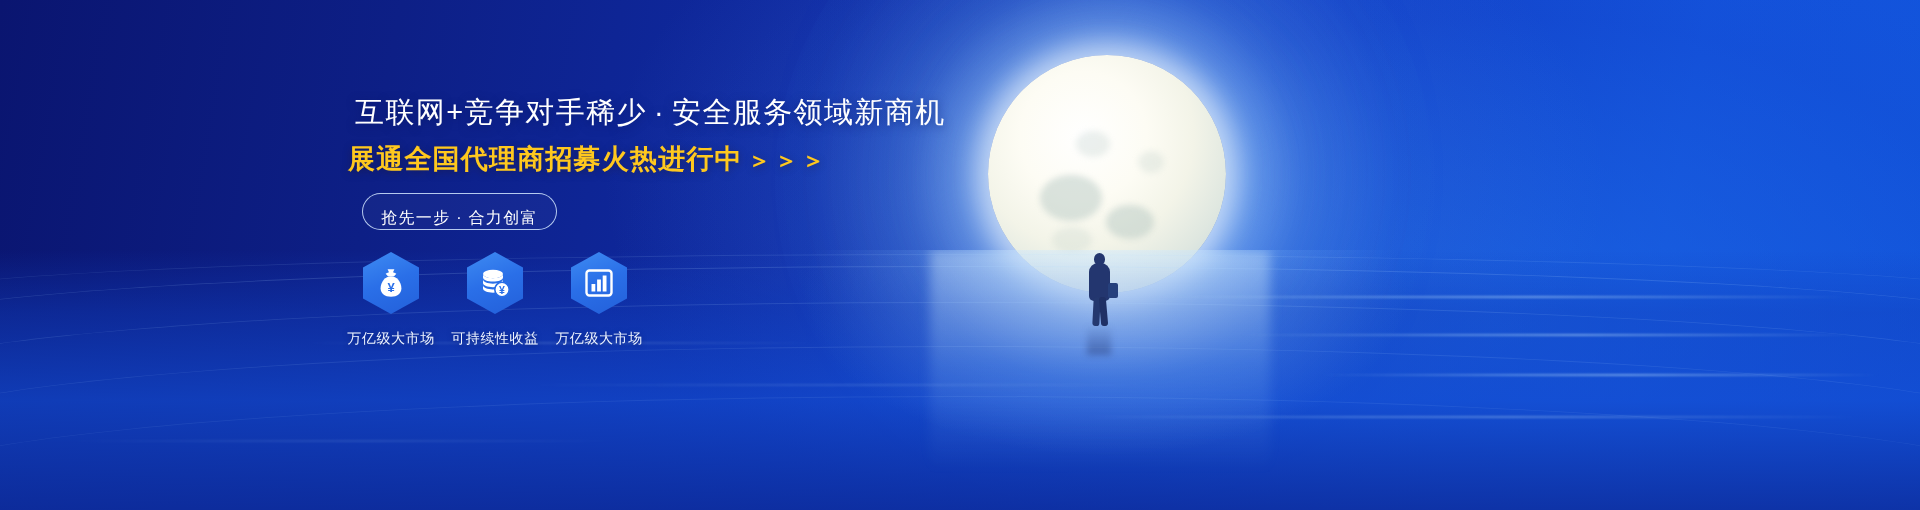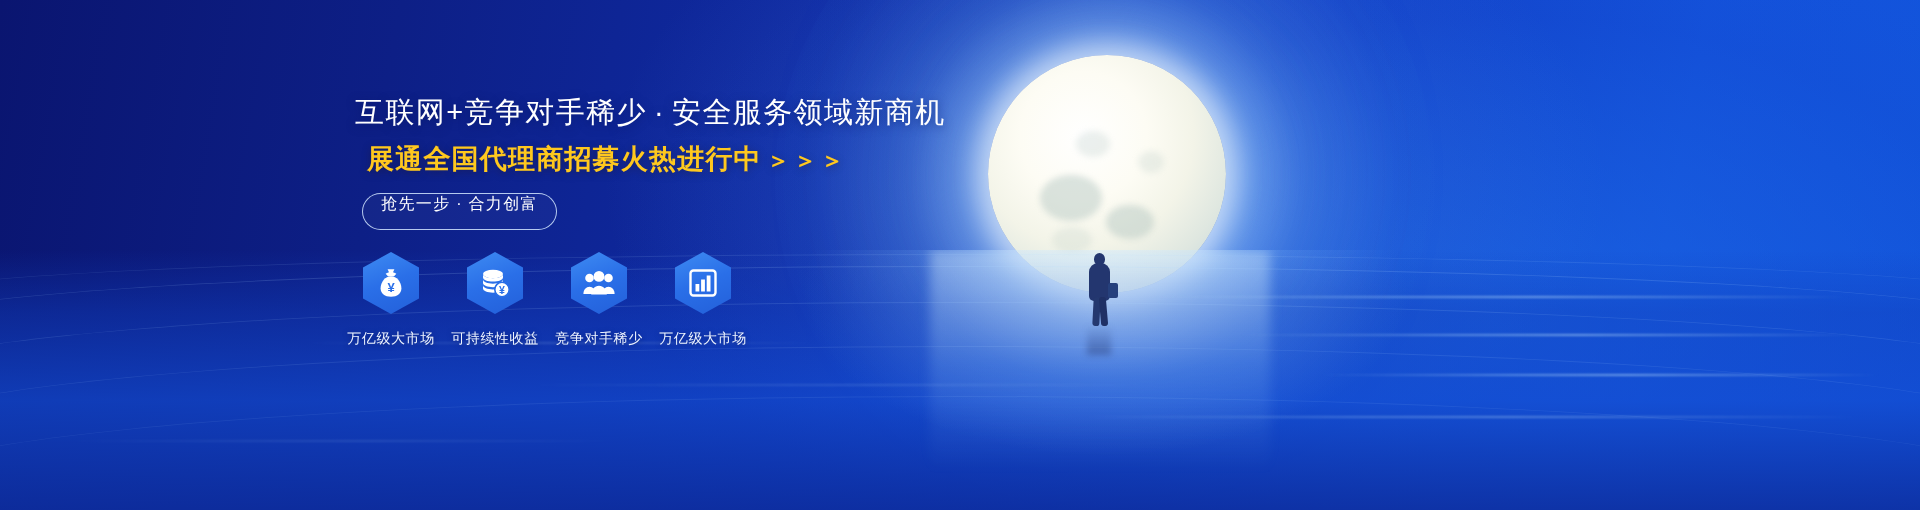--- a/index.html
+++ b/index.html
@@ -73,30 +73,30 @@
   .content{position:absolute;left:0;top:0;width:1920px;height:510px;}
 
   .headline{
     position:absolute;left:355px;top:98px;
     font-size:29px;line-height:1;color:#ffffff;letter-spacing:1.4px;white-space:nowrap;
     text-shadow:0 2px 10px rgba(6,20,90,0.55);
   }
   .headline .mid-dot{padding:0 7px;}
 
   .subheadline{
-    position:absolute;left:367px;top:146px;white-space:nowrap;
+    position:absolute;left:348px;top:146px;white-space:nowrap;
     font-size:27px;line-height:1;font-weight:bold;color:#ffc81e;letter-spacing:1.2px;
     text-shadow:0 2px 8px rgba(40,20,0,0.35);
   }
   .subheadline .arrows{font-size:23px;letter-spacing:4px;padding-left:5px;font-weight:bold;}
 
   .pill{
     position:absolute;left:362px;top:193px;width:195px;height:37px;
     border:1px solid rgba(210,230,255,0.85);border-radius:19px;
-    display:flex;align-items:flex-start;justify-content:center;
+    display:flex;align-items:flex-end;justify-content:center;
     color:#ffffff;font-size:16px;letter-spacing:1.3px;white-space:nowrap;
     background:rgba(255,255,255,0.03);
   }
 
   .features{position:absolute;left:355px;top:252px;display:flex;gap:32px;}
   .feature{width:72px;display:flex;flex-direction:column;align-items:center;}
   .hex{
     position:relative;width:56px;height:62px;
     background:linear-gradient(160deg,#3e8bf2 0%,#2a6fe8 48%,#2360da 100%);
     clip-path:polygon(50% 0%,100% 25%,100% 75%,50% 100%,0% 75%,0% 25%);
@@ -187,35 +187,20 @@
                 <path d="M3 11.6V15c0 2.3 4.5 4.2 10 4.2s10-1.9 10-4.2v-3.4c0 2.3-4.5 4.2-10 4.2S3 13.9 3 11.6z" fill="#fff"></path>
                 <path d="M3 17.2v3.4c0 2.3 4.5 4.2 10 4.2s10-1.9 10-4.2v-3.4c0 2.3-4.5 4.2-10 4.2s-10-1.9-10-4.2z" fill="#fff"></path>
                 <circle cx="22" cy="21.5" r="7.2" fill="#fff" stroke="#2a6fe8" stroke-width="1.6"></circle>
                 <text x="22" y="26" font-family="Liberation Sans, sans-serif" font-size="10.5" font-weight="bold" fill="#2a6fe8" text-anchor="middle">¥</text>
               </svg>
           </span>
         </div>
         <div class="label">可持续性收益</div>
       </div>
 
-      <div class="feature">
-        <div class="hex">
-          <span>
-            <svg width="32" height="26" viewBox="0 0 32 26">
-                <circle cx="6.5" cy="8" r="4.3" fill="#fff"></circle>
-                <path d="M0.4 24c0-4.3 2.8-7.3 6.1-7.3s6.1 3 6.1 7.3z" fill="#fff"></path>
-                <circle cx="25.5" cy="8" r="4.3" fill="#fff"></circle>
-                <path d="M19.4 24c0-4.3 2.8-7.3 6.1-7.3s6.1 3 6.1 7.3z" fill="#fff"></path>
-                <circle cx="16" cy="6.4" r="5.4" fill="#fff"></circle>
-                <path d="M8.2 24.6c0-5.2 3.5-8.9 7.8-8.9s7.8 3.7 7.8 8.9z" fill="#fff"></path>
-              </svg>
-          </span>
-        </div>
-        <div class="label">竞争对手稀少</div>
-      </div>
 
       <div class="feature">
         <div class="hex">
           <span>
             <svg width="28" height="28" viewBox="0 0 28 28">
                 <rect x="1.5" y="1.5" width="25" height="25" rx="3" fill="none" stroke="#fff" stroke-width="2.4"></rect>
                 <rect x="6.5" y="15" width="3.8" height="7.5" fill="#fff"></rect>
                 <rect x="12.1" y="10.5" width="3.8" height="12" fill="#fff"></rect>
                 <rect x="17.7" y="6.5" width="3.8" height="16" fill="#fff"></rect>
               </svg>

